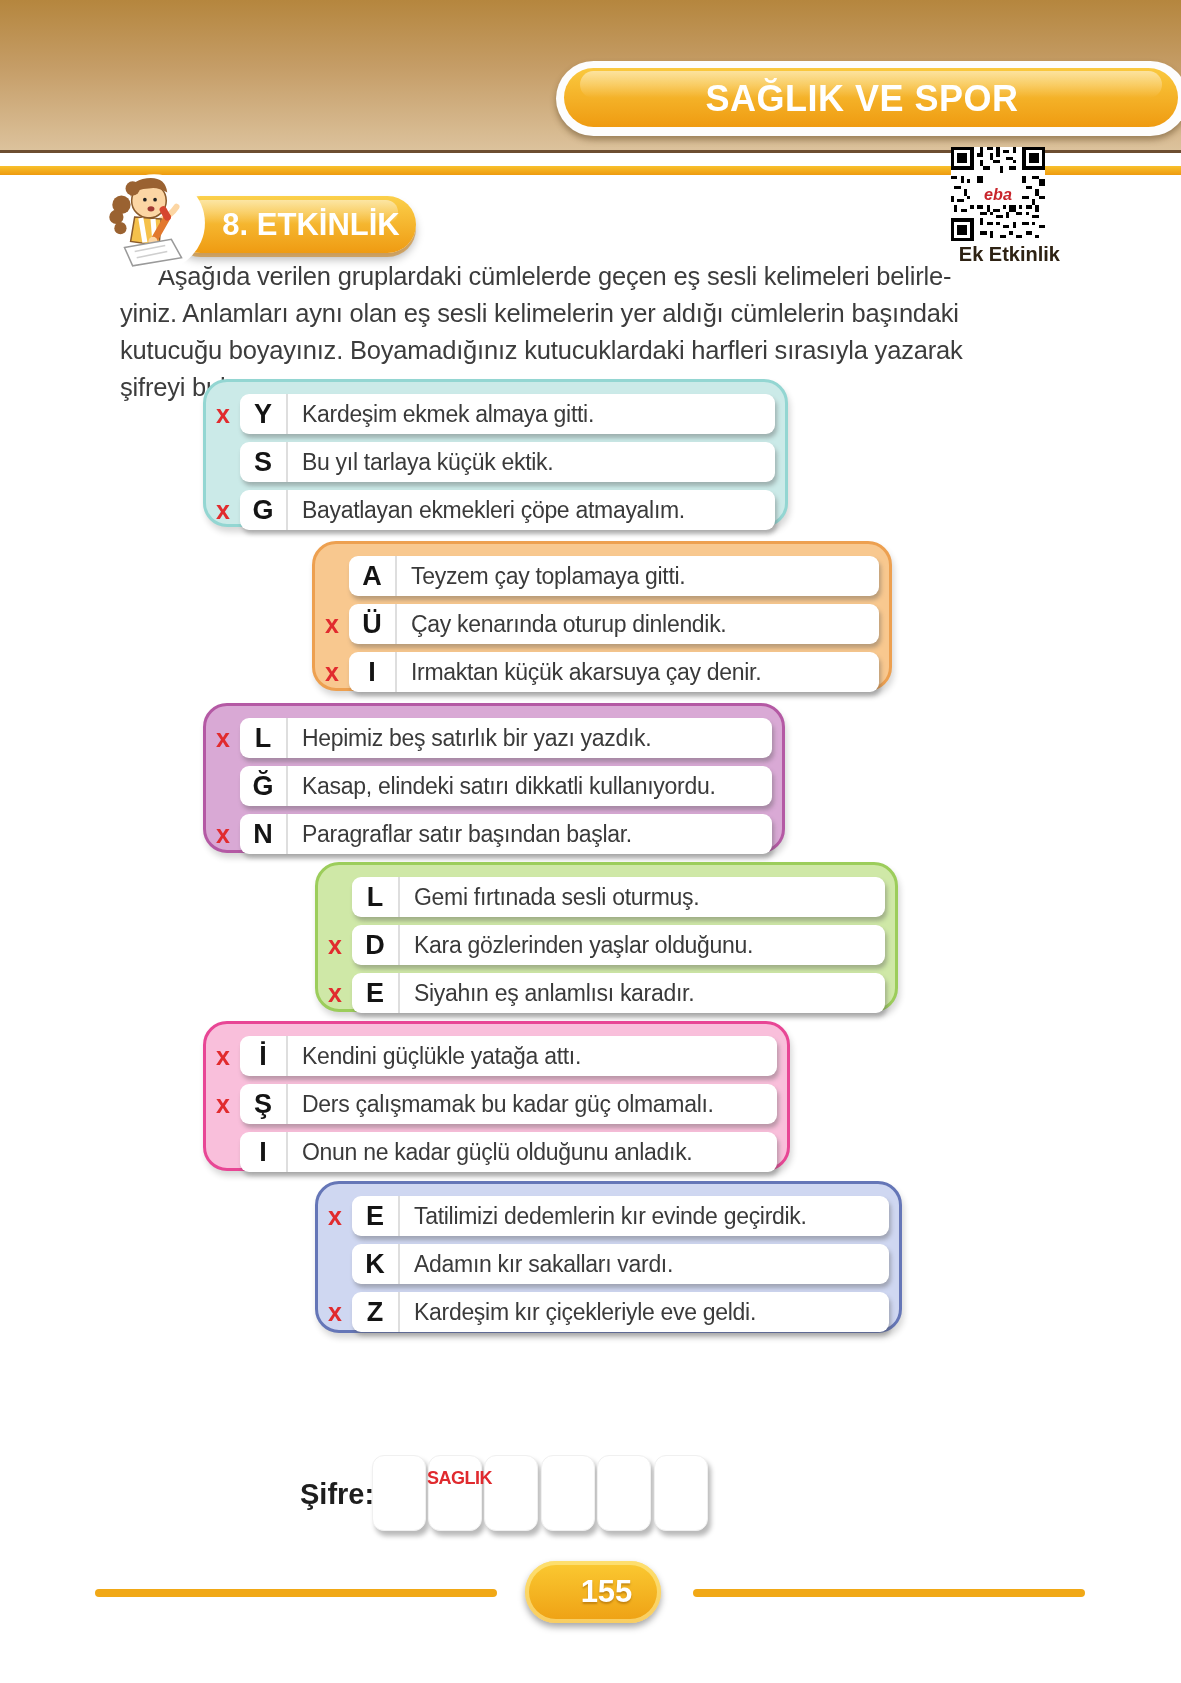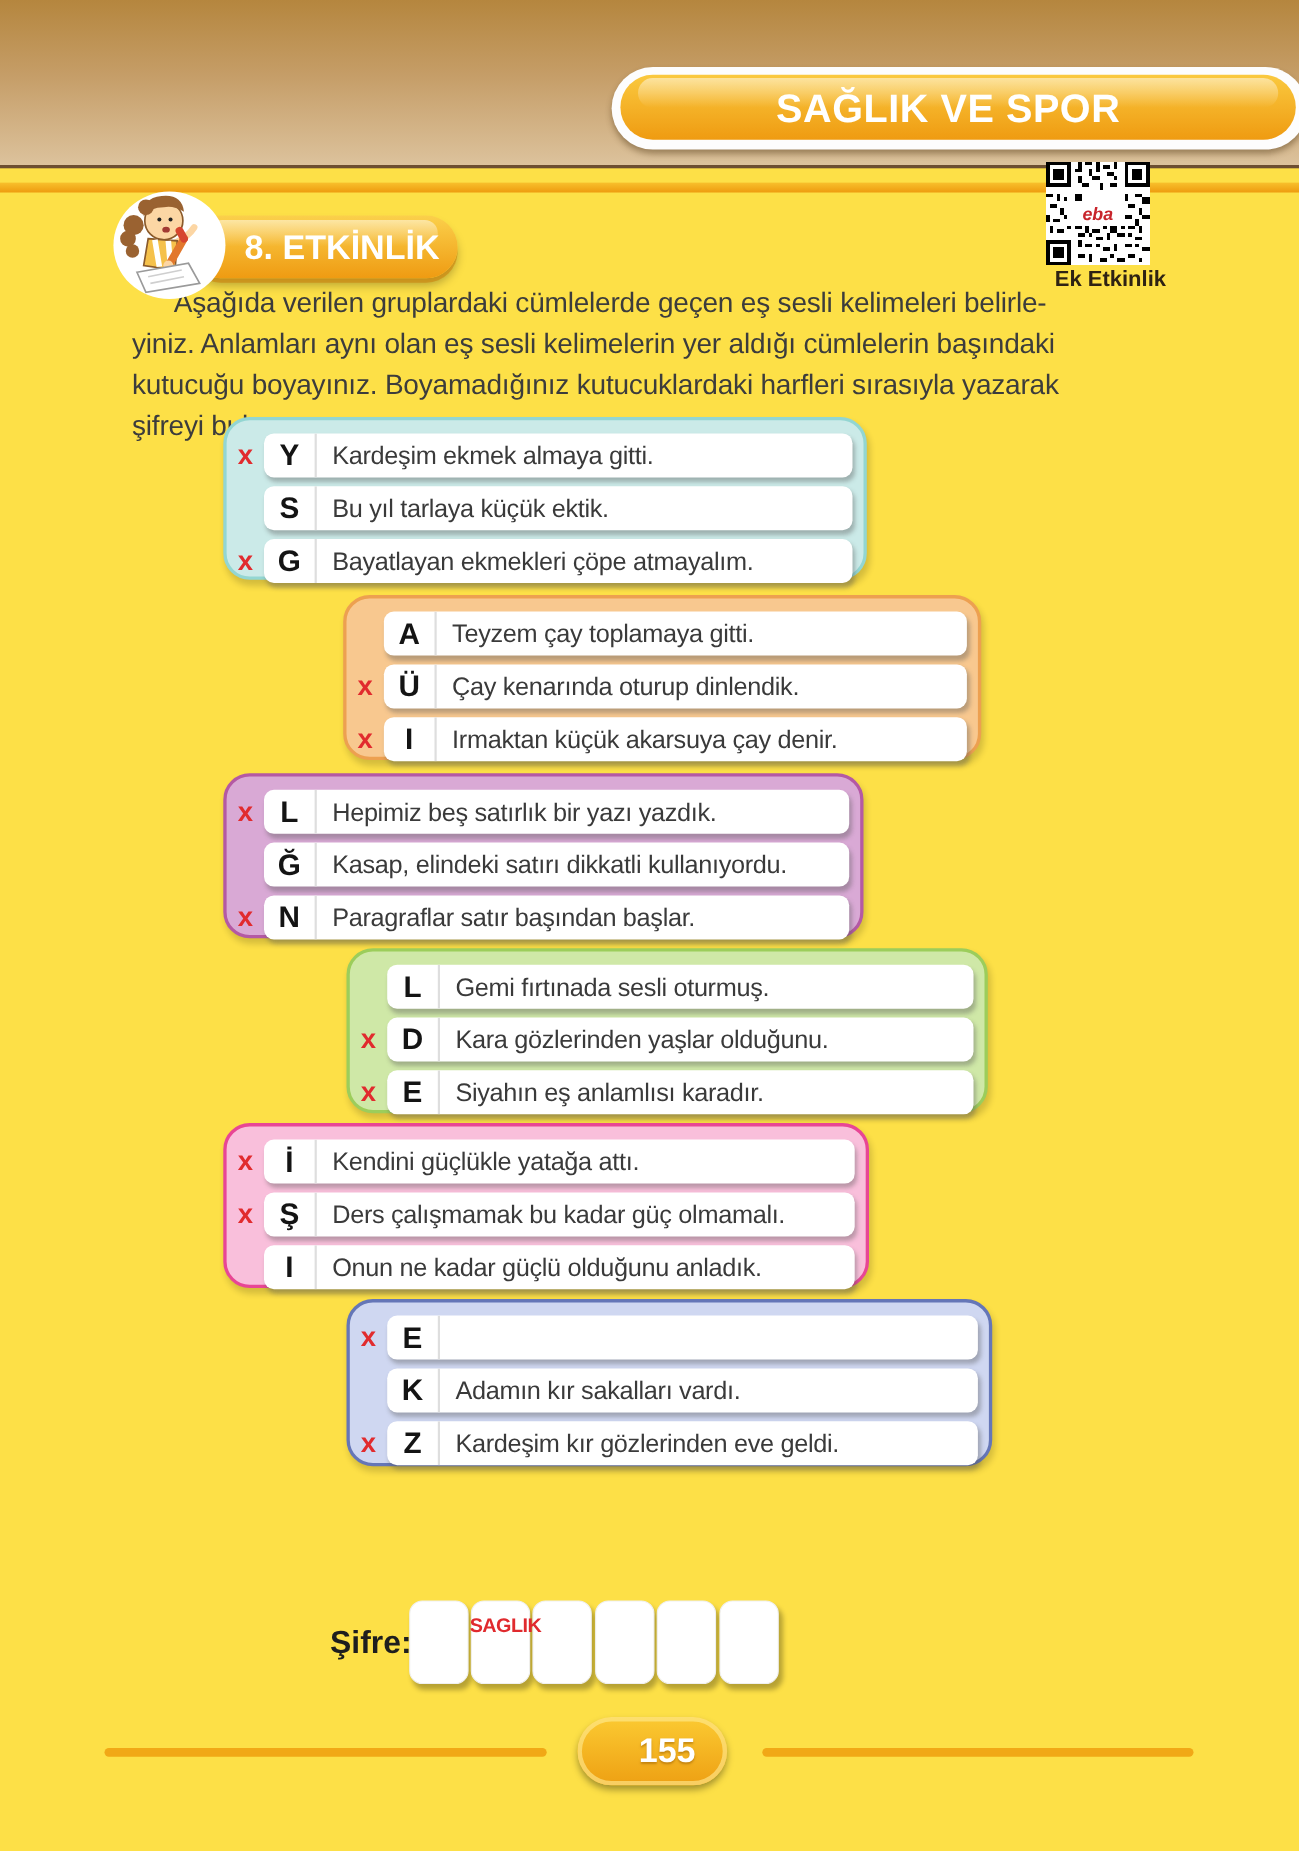--- a/index.html
+++ b/index.html
@@ -1,16 +1,16 @@
 <!DOCTYPE html>
 <html><head>
 <meta charset="utf-8">
 <style>
   html,body{margin:0;padding:0;background:#888;}
-  #page{position:relative;width:1181px;height:1683px;margin:0 auto;background:#fde047;
+  #page{position:relative;width:1181px;height:1683px;margin:0 auto;background:#ffffff;
         font-family:"Liberation Sans",sans-serif;overflow:hidden;}
 
   
   .topband{position:absolute;left:0;top:0;width:100%;height:150px;
            background:linear-gradient(180deg,#b5863e 0%,#c59d67 45%,#dcc29c 100%);
            border-bottom:3px solid #6d4e31;}
   .yellow-rule{position:absolute;left:0;top:166px;width:100%;height:9px;
                background:linear-gradient(180deg,#f8c02c,#ee9b0f);}
 
   .unit-badge-outer{position:absolute;left:556px;top:61px;width:632px;height:75px;
@@ -318,34 +318,35 @@
         <span class="sentence">Onun ne kadar güçlü olduğunu anladık.</span>
       </div>
     </div>
   </section>
 
   <section class="group" style="left: 315px; top: 1181px; width: 587px; height: 152px; background-color: rgb(207, 215, 241); border-color: rgb(101, 118, 183);">
     <div class="row">
       <span class="mark" style="color: rgb(225, 43, 46);">x</span>
       <div class="bar">
         <span class="letter">E</span>
+        <span class="sentence">Tatilimizi dedemlerin kır evinde geçirdik.</span>
       </div>
     </div>
     <div class="row">
       <span class="mark" style="color: rgb(225, 43, 46);"></span>
       <div class="bar">
         <span class="letter">K</span>
         <span class="sentence">Adamın kır sakalları vardı.</span>
       </div>
     </div>
     <div class="row">
       <span class="mark" style="color: rgb(225, 43, 46);">x</span>
       <div class="bar">
         <span class="letter">Z</span>
-        <span class="sentence">Kardeşim kır gözlerinden eve geldi.</span>
+        <span class="sentence">Kardeşim kır çiçekleriyle eve geldi.</span>
       </div>
     </div>
   </section>
 
   <div class="cipher-label">Şifre:</div>
   <div class="cipher-box" style="left:372px"></div>
   <div class="cipher-box" style="left:428px"></div>
   <div class="cipher-box" style="left:484px"></div>
   <div class="cipher-box" style="left:541px"></div>
   <div class="cipher-box" style="left:597px"></div>

